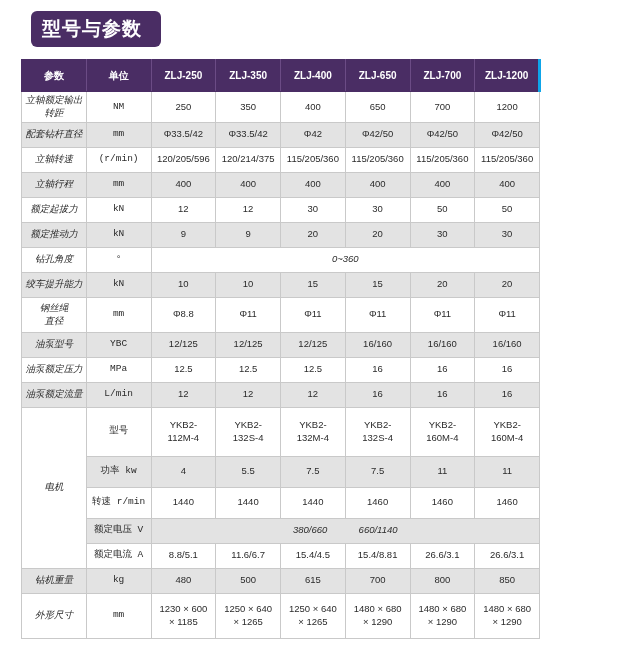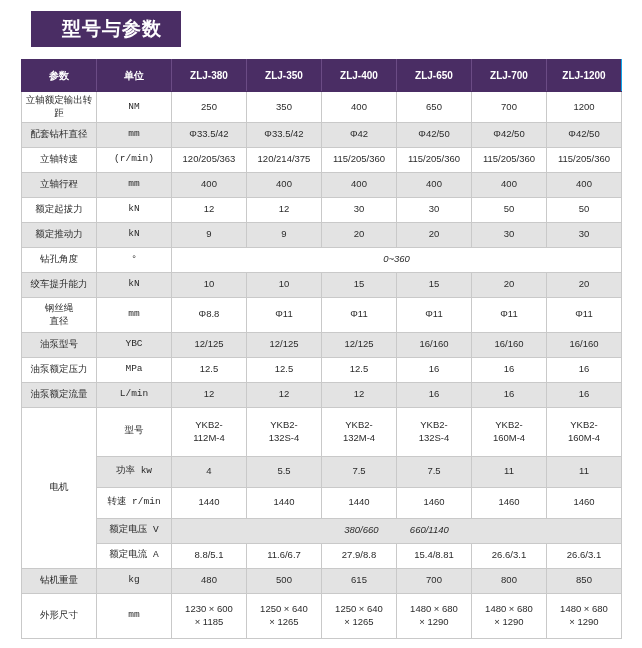--- a/index.html
+++ b/index.html
@@ -19,32 +19,32 @@
   .title-wrap {
     padding: 11px 0 0 31px;
   }
   .title-badge {
     display: inline-block;
     background: #4a2d64;
     color: #ffffff;
     font-size: 19px;
     font-weight: bold;
     letter-spacing: 1px;
-    padding: 7px 19px 8px 31px;
-    border-radius: 0;
+    padding: 7px 19px 8px 11px;
+    border-radius: 6px;
     line-height: 1.12;
   }
 
   
   .table-wrap {
     padding: 12px 0 0 21px;
   }
   table.spec {
     border-collapse: collapse;
-    width: 601px;
+    width: 520px;
     table-layout: fixed;
   }
   table.spec td, table.spec th {
     border: 1px solid #c9c9c9;
     text-align: center;
     vertical-align: middle;
     font-size: 9.5px;
     line-height: 1.35;
     padding: 2px 1px;
     color: #2b2b2b;
@@ -53,31 +53,32 @@
   
   table.spec thead th {
     background: #4a2d64;
     color: #ffffff;
     font-size: 10px;
     font-weight: bold;
     height: 27px;
     border: 1px solid #4a2d64;
     border-right: 1px solid #6b4b85;
   }
-  table.spec thead th:last-child { border-right: 1px solid #0ea5e9; }
+  table.spec thead th:last-child { border-right: 3px solid #0ea5e9; }
 
   
   tr.shade > td { background: #e3e3e3; }
   tr.plain > td { background: #ffffff; }
 
   
   td.lbl {
     font-weight: bold;
     font-size: 9.5px;
     width: 95px;
+    font-style: italic;
   }
   td.unit { width: 62px; font-family: Liberation Mono, monospace; }
   td.val  { width: 74px; }
 
   td.rowspan-cell {
     background: #ffffff !important;
     font-weight: bold;
   }
   td.span-all { text-align: center; font-style: italic; }
   td.span-all .gap { display: inline-block; width: 26px; }
@@ -96,21 +97,21 @@
 <div class="title-wrap">
   <div class="title-badge">型号与参数</div>
 </div>
 
 <div class="table-wrap">
   <table class="spec">
     <thead>
       <tr>
         <th class="lbl">参数</th>
         <th class="unit">单位</th>
-        <th class="val">ZLJ-380</th>
+        <th class="val">ZLJ-250</th>
         <th class="val">ZLJ-350</th>
         <th class="val">ZLJ-400</th>
         <th class="val">ZLJ-650</th>
         <th class="val">ZLJ-700</th>
         <th class="val">ZLJ-1200</th>
       </tr>
     </thead>
     <tbody>
 
       <tr class="plain h20">
@@ -131,21 +132,21 @@
         <td class="val">Φ33.5/42</td>
         <td class="val">Φ42</td>
         <td class="val">Φ42/50</td>
         <td class="val">Φ42/50</td>
         <td class="val">Φ42/50</td>
       </tr>
 
       <tr class="plain h20">
         <td class="lbl">立轴转速</td>
         <td class="unit">(r/min)</td>
-        <td class="val">120/205/363</td>
+        <td class="val">120/205/596</td>
         <td class="val">120/214/375</td>
         <td class="val">115/205/360</td>
         <td class="val">115/205/360</td>
         <td class="val">115/205/360</td>
         <td class="val">115/205/360</td>
       </tr>
 
       <tr class="shade h20">
         <td class="lbl">立轴行程</td>
         <td class="unit">mm</td>
@@ -298,21 +299,21 @@
           <span>380/660</span>
           <span class="gap"></span>
           <span>660/1140</span>
         </td>
       </tr>
 
       <tr class="plain h20">
         <td class="unit">额定电流 A</td>
         <td class="val">8.8/5.1</td>
         <td class="val">11.6/6.7</td>
-        <td class="val">27.9/8.8</td>
+        <td class="val">15.4/4.5</td>
         <td class="val">15.4/8.81</td>
         <td class="val">26.6/3.1</td>
         <td class="val">26.6/3.1</td>
       </tr>
 
       <tr class="shade h20">
         <td class="lbl">钻机重量</td>
         <td class="unit">kg</td>
         <td class="val">480</td>
         <td class="val">500</td>

